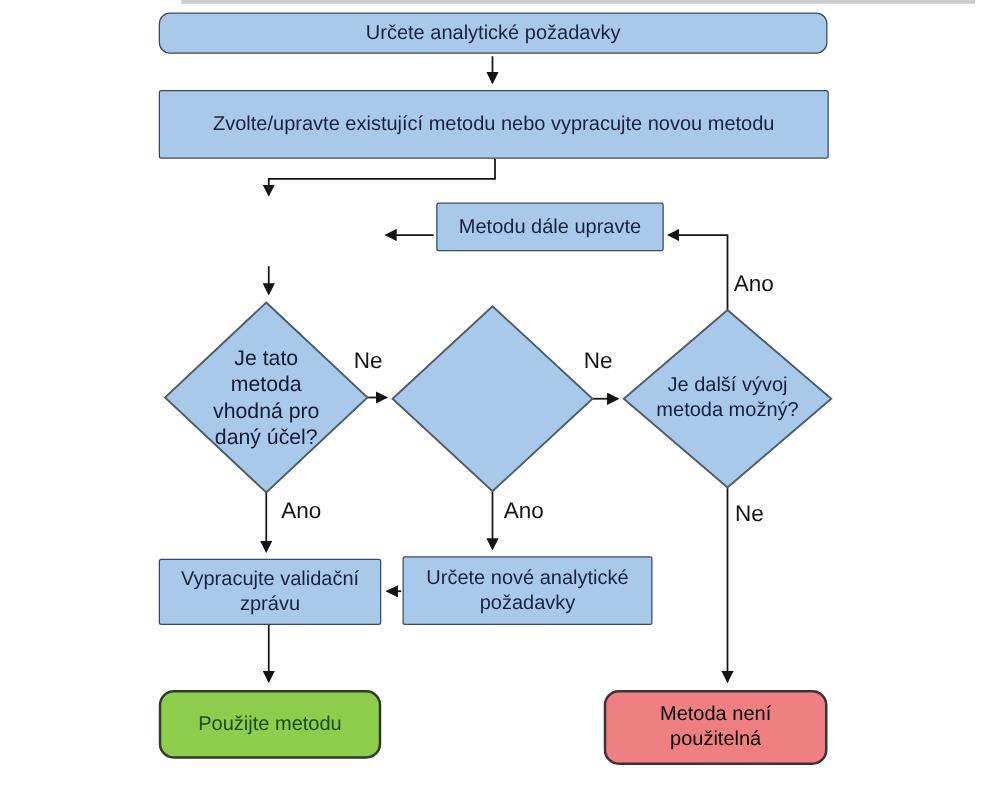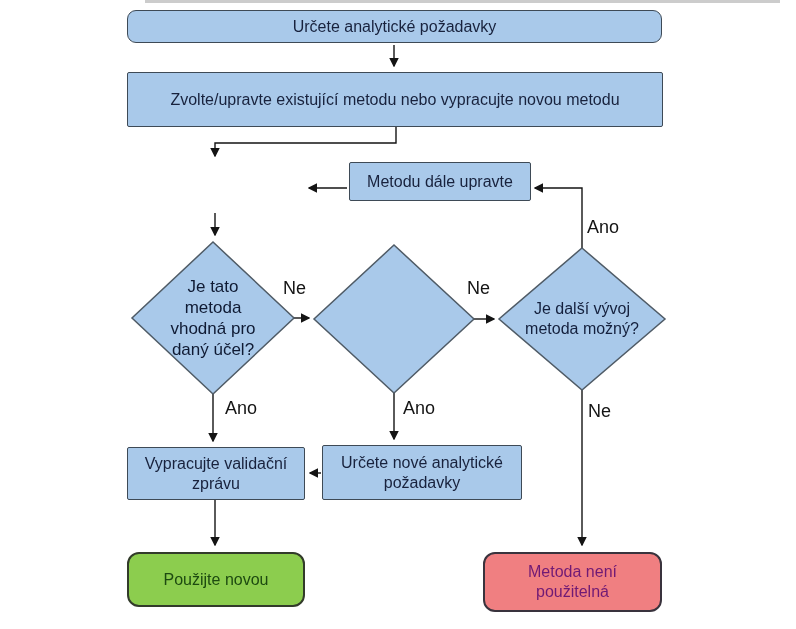--- a/index.html
+++ b/index.html
@@ -31,21 +31,21 @@
     background:transparent;pointer-events:none;
   }
   .diamond-text span{white-space:pre-line;}
   .diamond-text.bold{font-weight:normal;font-size:17px;color:#0f1a33;line-height:1.24;}
   .terminal-success{
     background:#8ccd4e;border:2px solid #323b2a;border-radius:12px;
     color:#1d4a10;
   }
   .terminal-fail{
     background:#f07f81;border:2px solid #39333d;border-radius:12px;
-    color:#701a75;
+    color:#000000;
   }
   .elabel{
     position:absolute;z-index:3;
     font-size:18px;color:#141414;line-height:1;
   }
   .artifact{
     position:absolute;background:#cccccc;z-index:0;
   }
 </style>
 </head>
@@ -97,21 +97,21 @@
     <span>Vypracujte validační
 zprávu</span>
   </div>
 
   <div class="node process soft" style="left:322px;top:445px;width:200px;height:55px;">
     <span>Určete nové analytické
 požadavky</span>
   </div>
 
   <div class="node terminal-success" style="left:127px;top:552px;width:178px;height:55px;">
-    <span>Použijte novou</span>
+    <span>Použijte metodu</span>
   </div>
 
   <div class="node terminal-fail" style="left:483px;top:552px;width:179px;height:60px;">
     <span>Metoda není
 použitelná</span>
   </div>
 
   <div class="diamond-text bold" style="left:133px;top:250px;width:160px;height:136px;">
     <span>Je tato
 metoda

